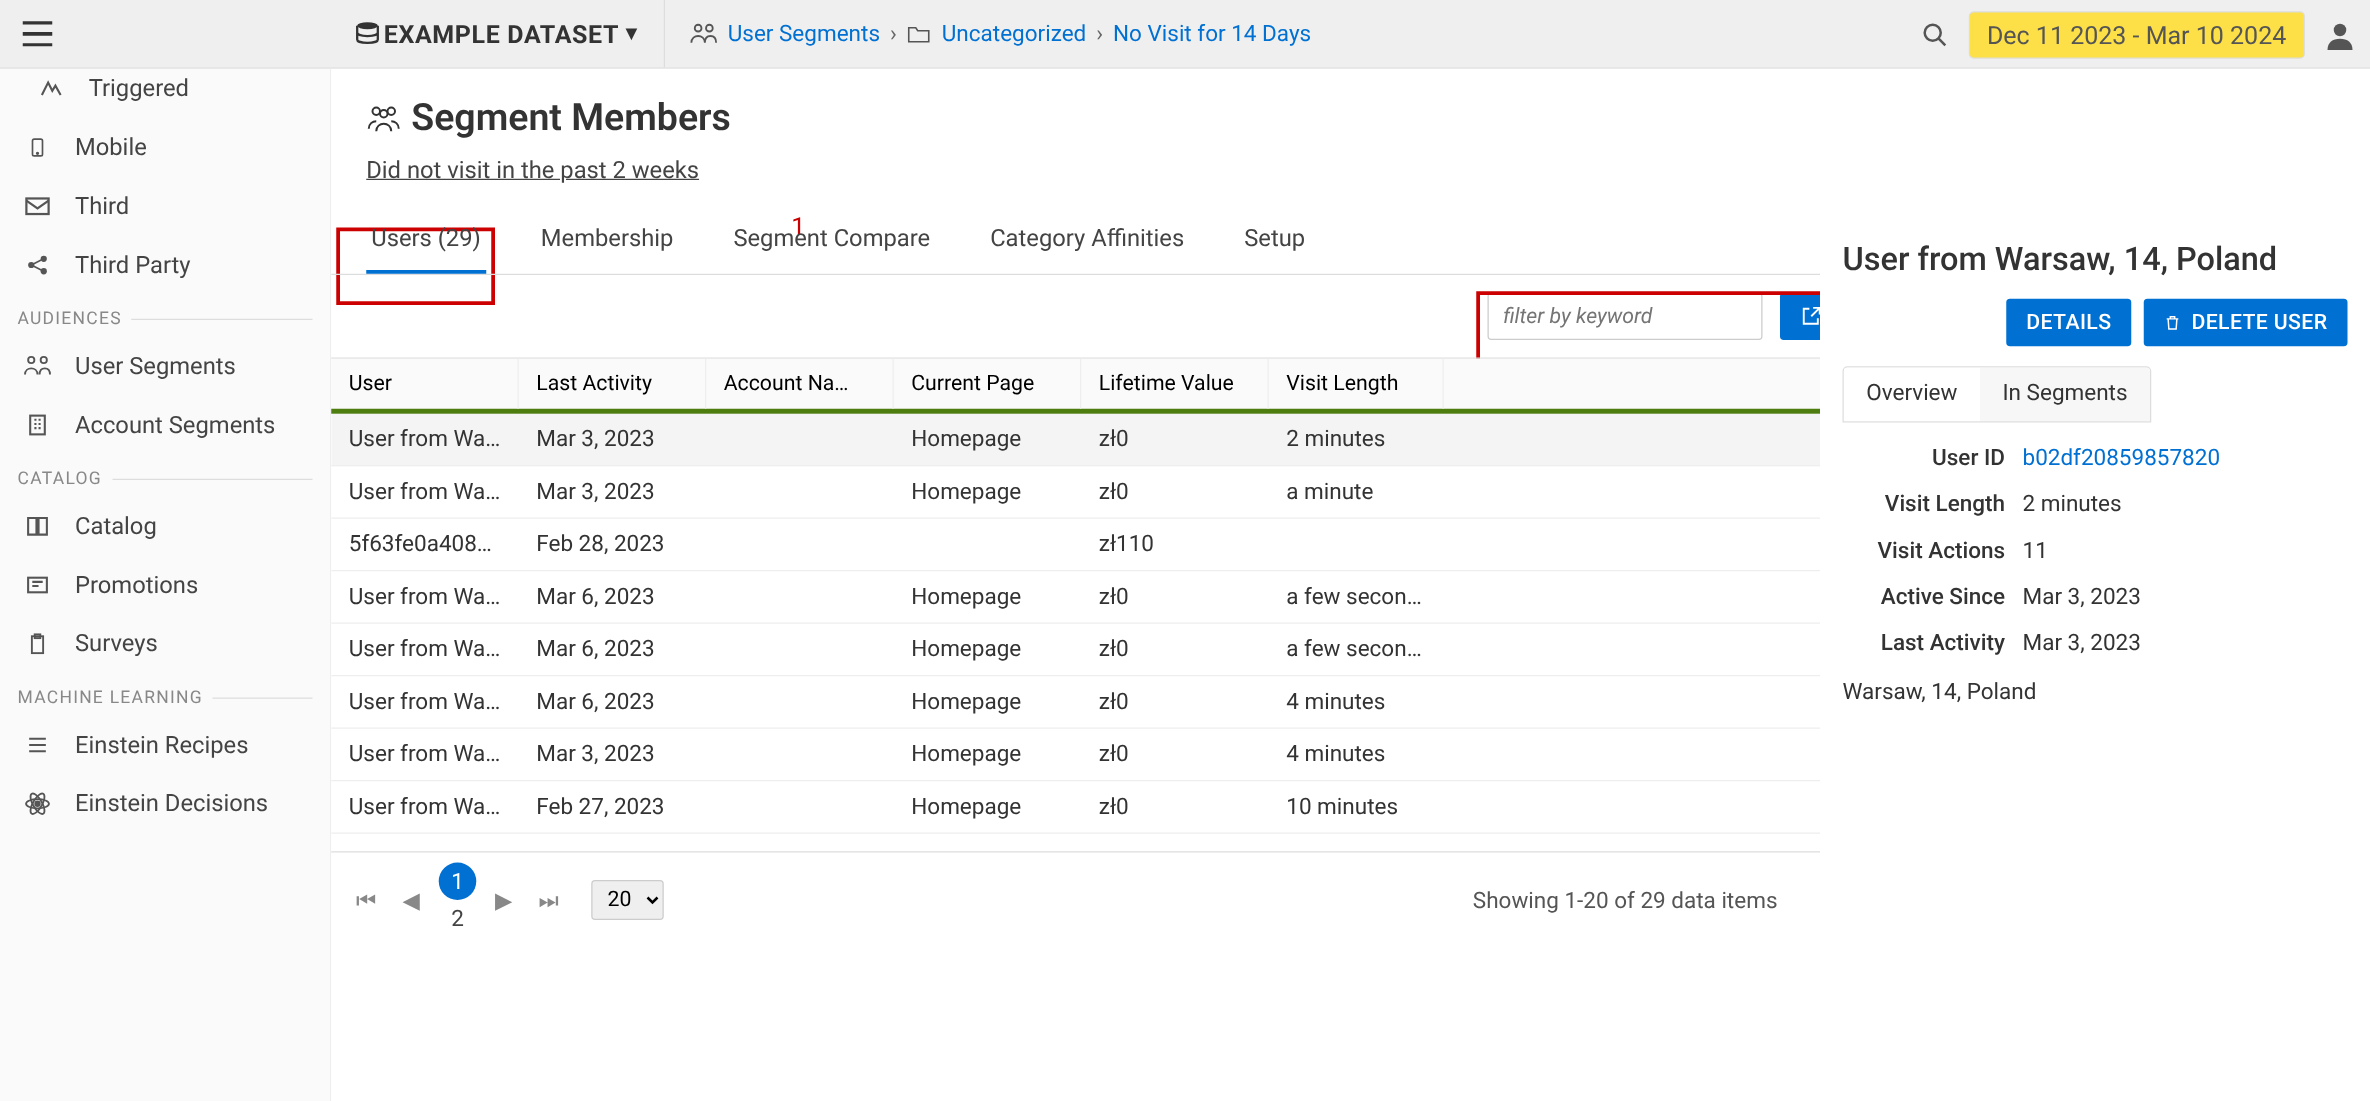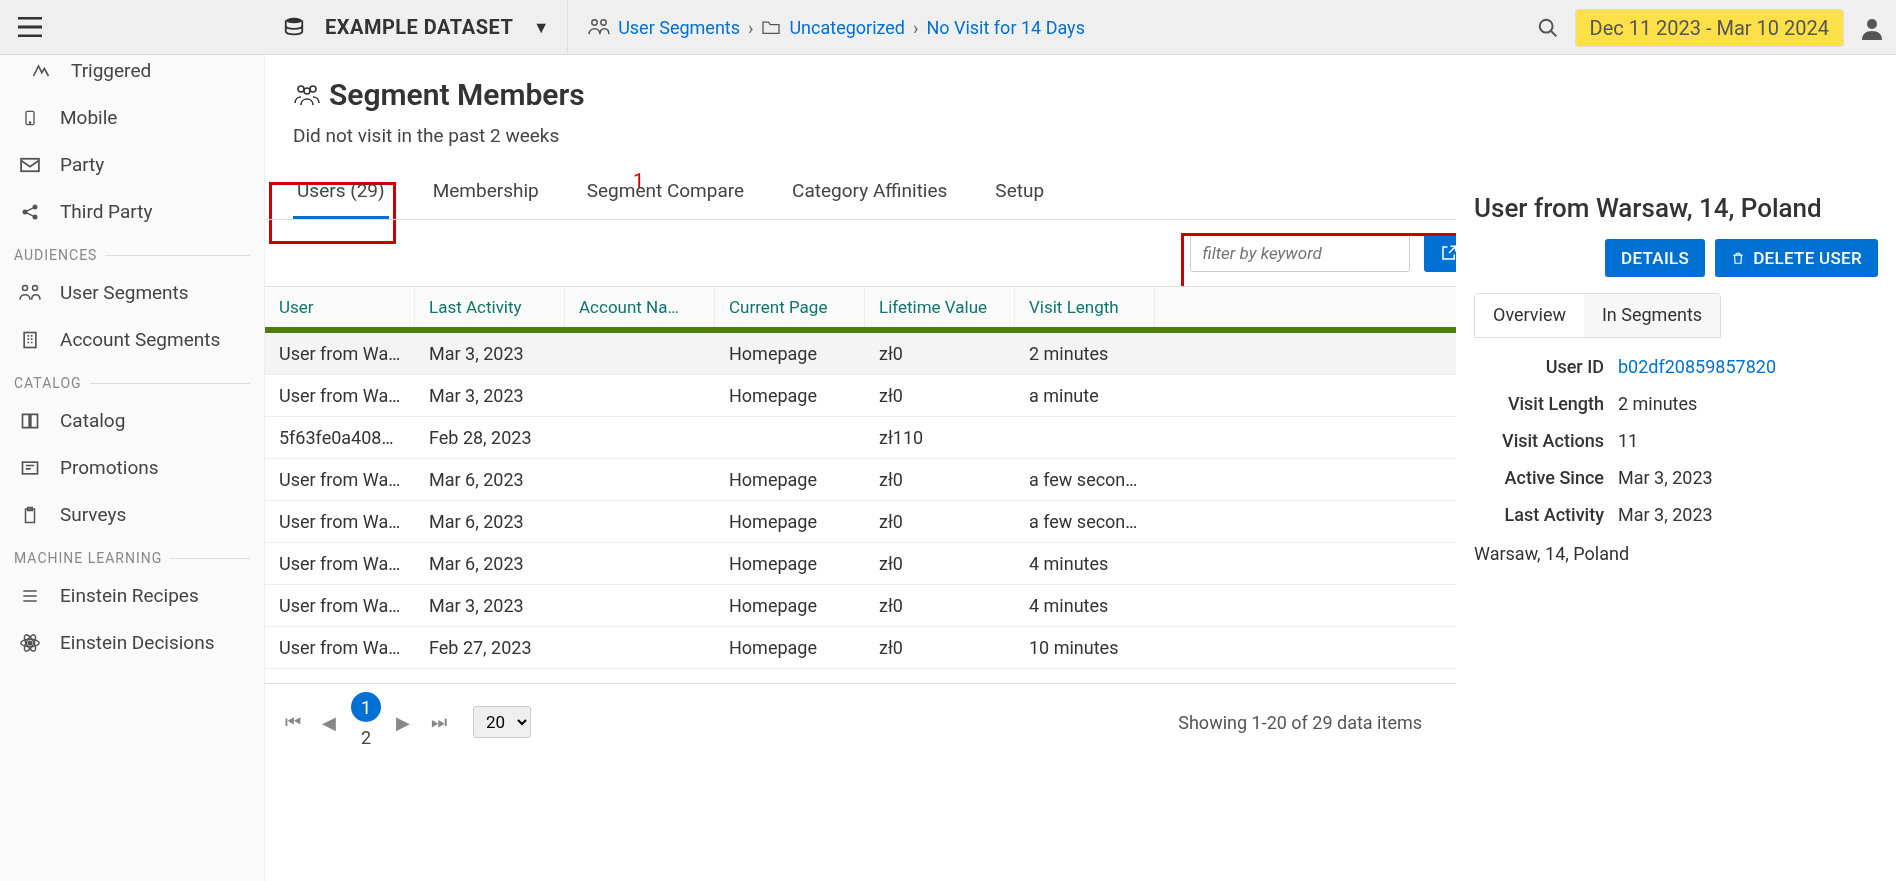--- a/index.html
+++ b/index.html
@@ -3,61 +3,61 @@
 <meta charset="utf-8">
 <style>
   * { box-sizing: border-box; margin: 0; padding: 0; font-family: -apple-system, BlinkMacSystemFont, "Segoe UI", Roboto, sans-serif; }
   body { width: 1896px; height: 881px; background: #fff; overflow: hidden; color: #333; }
   a { text-decoration: none; }
 
   
   .topbar { position: absolute; left: 0; right: 0; top: 0; height: 55px; background: #efefef; border-bottom: 1px solid #ddd; display: flex; align-items: center; }
   .hamburger-zone { width: 265px; height: 100%; display: flex; align-items: center; }
   .hamburger { margin-left: 18px; cursor: pointer; }
-  .dataset-sel { display:flex; align-items:center; height:100%; padding:0 18px; border-right:1px solid #ddd; gap:20px; cursor:pointer;}
+  .dataset-sel { display:flex; align-items:center; height:100%; padding:0 18px; border-right:1px solid #ddd; gap:2px; cursor:pointer;}
   .dataset-sel .name { font-size: 20px; font-weight: 700; letter-spacing:.5px; }
   .breadcrumb { display:flex; align-items:center; gap:8px; padding-left:20px; font-size:18px;}
   .breadcrumb a { color:#0070d2; }
   .breadcrumb .sep { color:#666; }
   .top-right { position:absolute; right:0; top:0; height:55px; display:flex; align-items:center; gap:16px; padding-right:12px;}
   .date-range { background:#fde047; border:1px solid #ddd; border-radius:4px; padding:6px 14px; font-size:20px; color:#555;}
   .icon-btn { cursor:pointer; color:#555; }
 
   
   .sidebar { position:absolute; left:0; top:55px; width:265px; bottom:0; background:#fafafa; border-right:1px solid #eee; padding-top:0; overflow:hidden;}
   .side-item { display:flex; align-items:center; gap:16px; padding:12px 16px; font-size:19px; color:#444; cursor:pointer;}
   .side-item .ic { width:28px; display:flex; justify-content:center; color:#555;}
   .side-item:first-child { padding-top:4px;margin-left:11px; } 
   .side-section { font-size:14px; letter-spacing:1px; color:#888; padding:12px 14px 6px; display:flex; align-items:center; gap:8px;}
   .side-section .line { flex:1; height:1px; background:#ddd;}
 
   
   .main { position:absolute; left:265px; right:0; top:55px; bottom:0; background:#fff; }
   .page-header { display:flex; align-items:center; gap:8px; padding:22px 28px 6px; }
   .page-header h1 { font-size:30px; font-weight:600; }
-  .description { padding:6px 28px 18px; font-size:19px; color:#444; }
+  .description { padding:6px 28px 18px; font-size:19px; color:#444;text-decoration:underline; }
 
   .tabs-row { display:flex; gap:40px; padding:0 28px; border-bottom:1px solid #ddd; position:relative;}
   .tab { padding:14px 4px; font-size:19px; color:#444; cursor:pointer; }
   .tab.active { border-bottom:3px solid #0070d2; }
 
   .toolbar { display:flex; justify-content:flex-end; gap:14px; padding:14px 18px; align-items:flex-end;}
   .filter-input { width:220px; height:38px; border:1px solid #ccc; border-radius:3px; padding:0 12px; font-size:17px; font-style:italic; color:#888;}
   .btn { display:flex; align-items:center; gap:8px; height:38px; padding:16px 16px; border-radius:3px; font-size:17px; cursor:pointer; border:none; color:#fff;}
   .btn-blue { background:#0070d2; }
   .btn-blue.txt { font-weight:500; letter-spacing:.3px;}
 
   
   .anno-box { position:absolute; border:3px solid #c00; pointer-events:none; }
   .anno-num { position:absolute; color:#c00; font-size:20px; pointer-events:none;}
 
   
   .grid { border-top:1px solid #ddd; }
   .grid-head, .grid-row { display:grid; grid-template-columns: 150px 150px 150px 150px 150px 140px; align-items:center; }
-  .grid-head { background:#fafafa; border-bottom:6px solid #4d7c0f; font-size:17px; color:#0f766e;}
+  .grid-head { background:#fafafa; border-bottom:4px solid #4d7c0f; font-size:17px; color:#000000;}
   .grid-head > div { padding:10px 14px; border-right:1px solid #eee; white-space:nowrap; overflow:hidden; text-overflow:ellipsis;}
   .grid-row { border-bottom:1px solid #eee; font-size:18px; color:#333; cursor:pointer;}
   .grid-row:hover, .grid-row.sel { background:#f4f4f4;}
   .grid-row > div { padding:10px 14px; white-space:nowrap; overflow:hidden; text-overflow:ellipsis;}
   .grid-scroll { position:absolute; right:0; top:0; bottom:0; width:12px; background:#f0f0f0;}
   .grid-thumb { position:absolute; right:0; top:0; width:12px; height:60px; background:#c4c4c4; border-radius:2px;}
 
   .grid-wrap { position:relative; margin:0 0 0 0;}
   .grid-body-wrap { position:relative; height:350px; overflow:hidden;}
   
@@ -159,21 +159,21 @@
       </span>
       <span>Mobile</span>
     </div>
     <div class="side-item">
       <span class="ic">
         <svg width="22" height="16" viewBox="0 0 24 18" fill="none" stroke="#555" stroke-width="2">
           <rect x="2" y="2" width="20" height="14"></rect>
           <path d="M2 4l10 7 10-7"></path>
         </svg>
       </span>
-      <span>Party</span>
+      <span>Third</span>
     </div>
     <div class="side-item">
       <span class="ic">
         <svg width="22" height="20" viewBox="0 0 24 24" fill="#555">
           <circle cx="6" cy="12" r="3"></circle>
           <circle cx="18" cy="6" r="3"></circle>
           <circle cx="18" cy="18" r="3"></circle>
           <path d="M8 11l8-4M8 13l8 4" stroke="#555" stroke-width="1.5"></path>
         </svg>
       </span>

